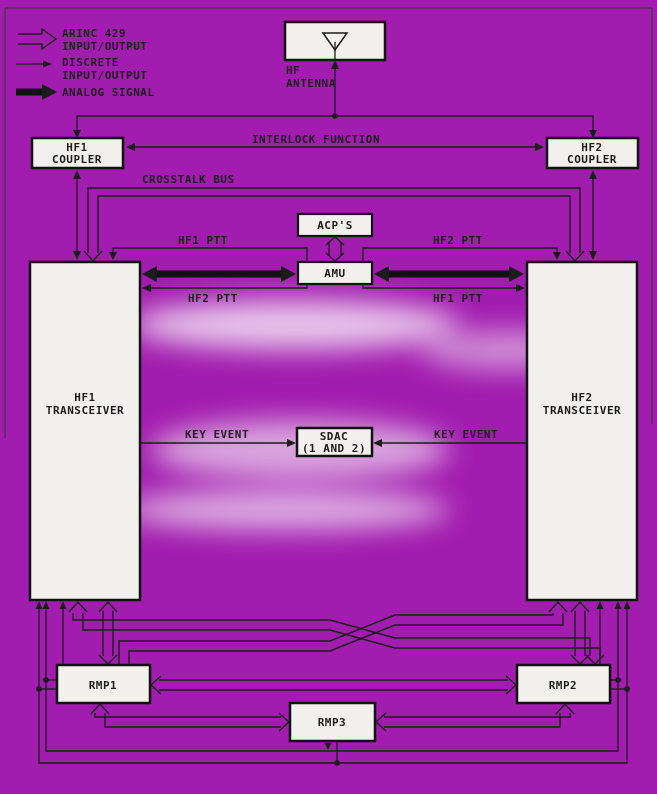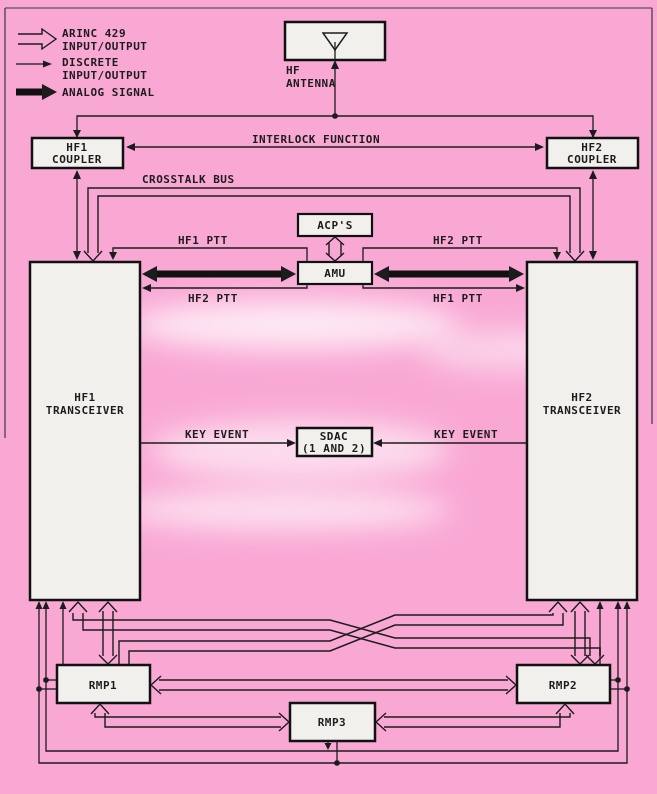--- a/index.html
+++ b/index.html
@@ -3,21 +3,21 @@
 <meta charset="utf-8">
 <style>
   html,body{margin:0;padding:0;}
   body{
     width:657px;height:794px;
     background:#e8e6e1;
     font-family:"DejaVu Sans Mono","Liberation Mono",monospace;
   }
   #page{
     position:relative;width:657px;height:794px;
-    background:#f9a8d4;
+    background:#a21caf;
     overflow:hidden;
   }
   
   .streak{position:absolute;border-radius:50%;filter:blur(14px);background:#ffffff;pointer-events:none;}
   .s1{left:130px;top:300px;width:330px;height:50px;opacity:.75;}
   .s2{left:150px;top:420px;width:300px;height:60px;opacity:.6;}
   .s3{left:120px;top:490px;width:330px;height:40px;opacity:.65;}
   .s5{left:420px;top:330px;width:180px;height:40px;opacity:.5;}
   svg{position:absolute;left:0;top:0;}
   text{

